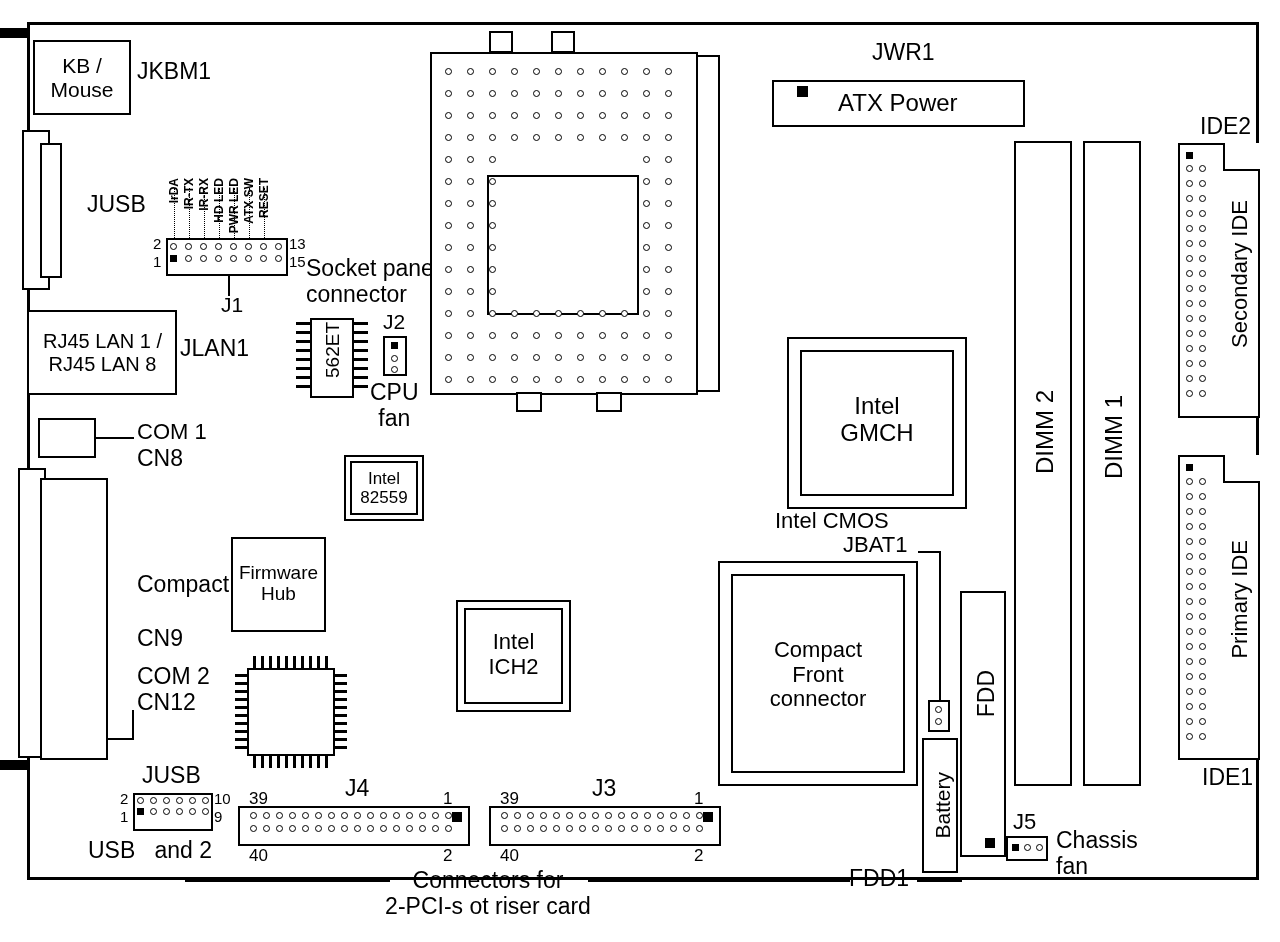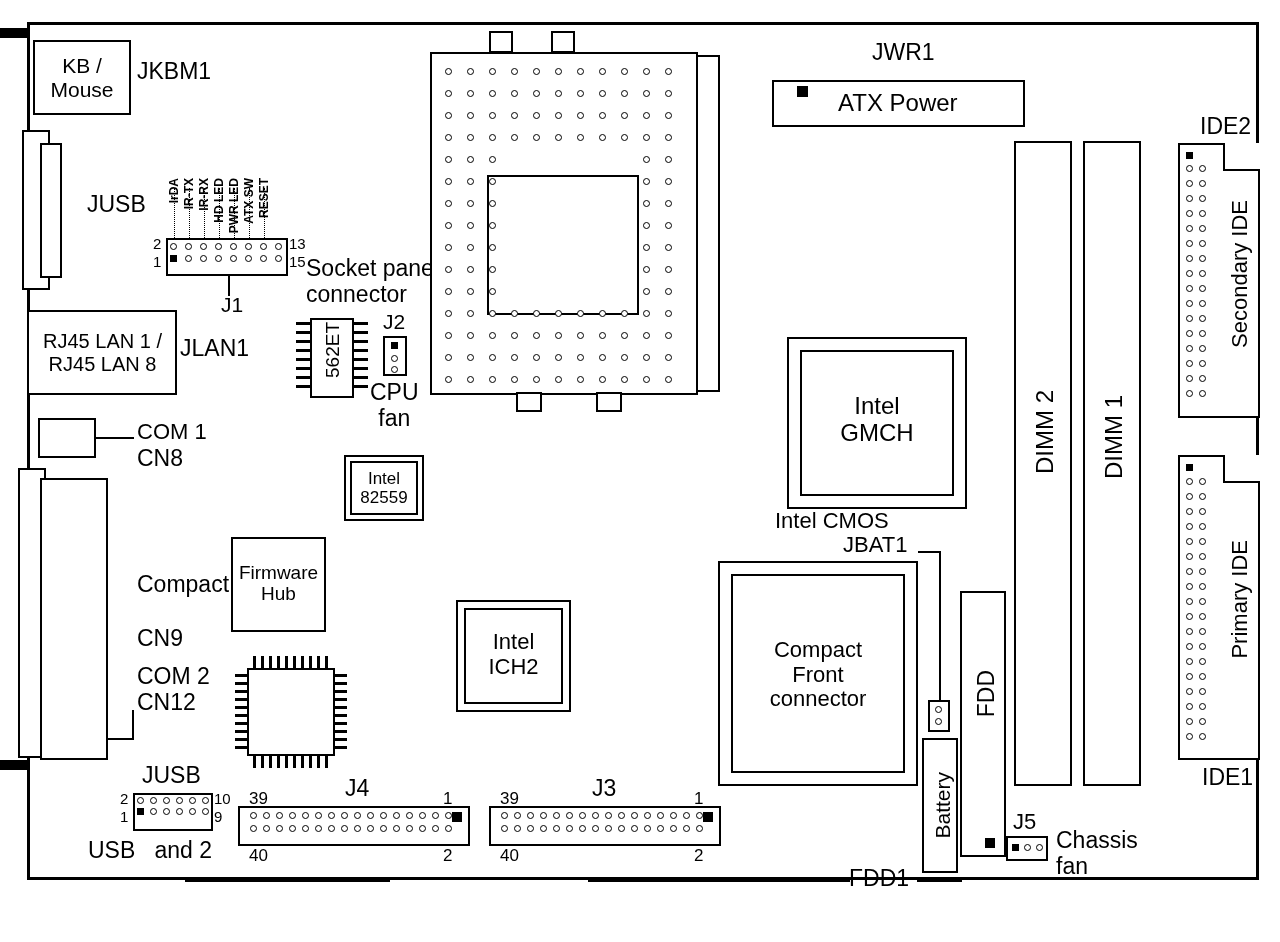--- a/index.html
+++ b/index.html
@@ -615,14 +615,16 @@
     <div class="dot" style="left:182px;top:0px;"></div>
       <div class="dot" style="left:182px;top:13px;"></div>
     <div class="dot" style="left:195px;top:0px;"></div>
       <div class="dot" style="left:195px;top:13px;"></div>
   </div>
   <div class="lbl" style="left:500px; top:846px; font-size:17px;">40</div>
   <div class="lbl" style="left:694px; top:846px; font-size:17px;">2</div>
 
   <div class="line hline" style="left:185px; top:880px; width:205px;"></div>
   <div class="line hline" style="left:588px; top:880px; width:262px;"></div>
+  <div class="lbl" style="left:358px; top:868px; font-size:23px; white-space:pre-line; text-align:center; width:260px;">Connectors for
+2-PCI-s ot riser card</div>
 
 </div>
 
 </body></html>

